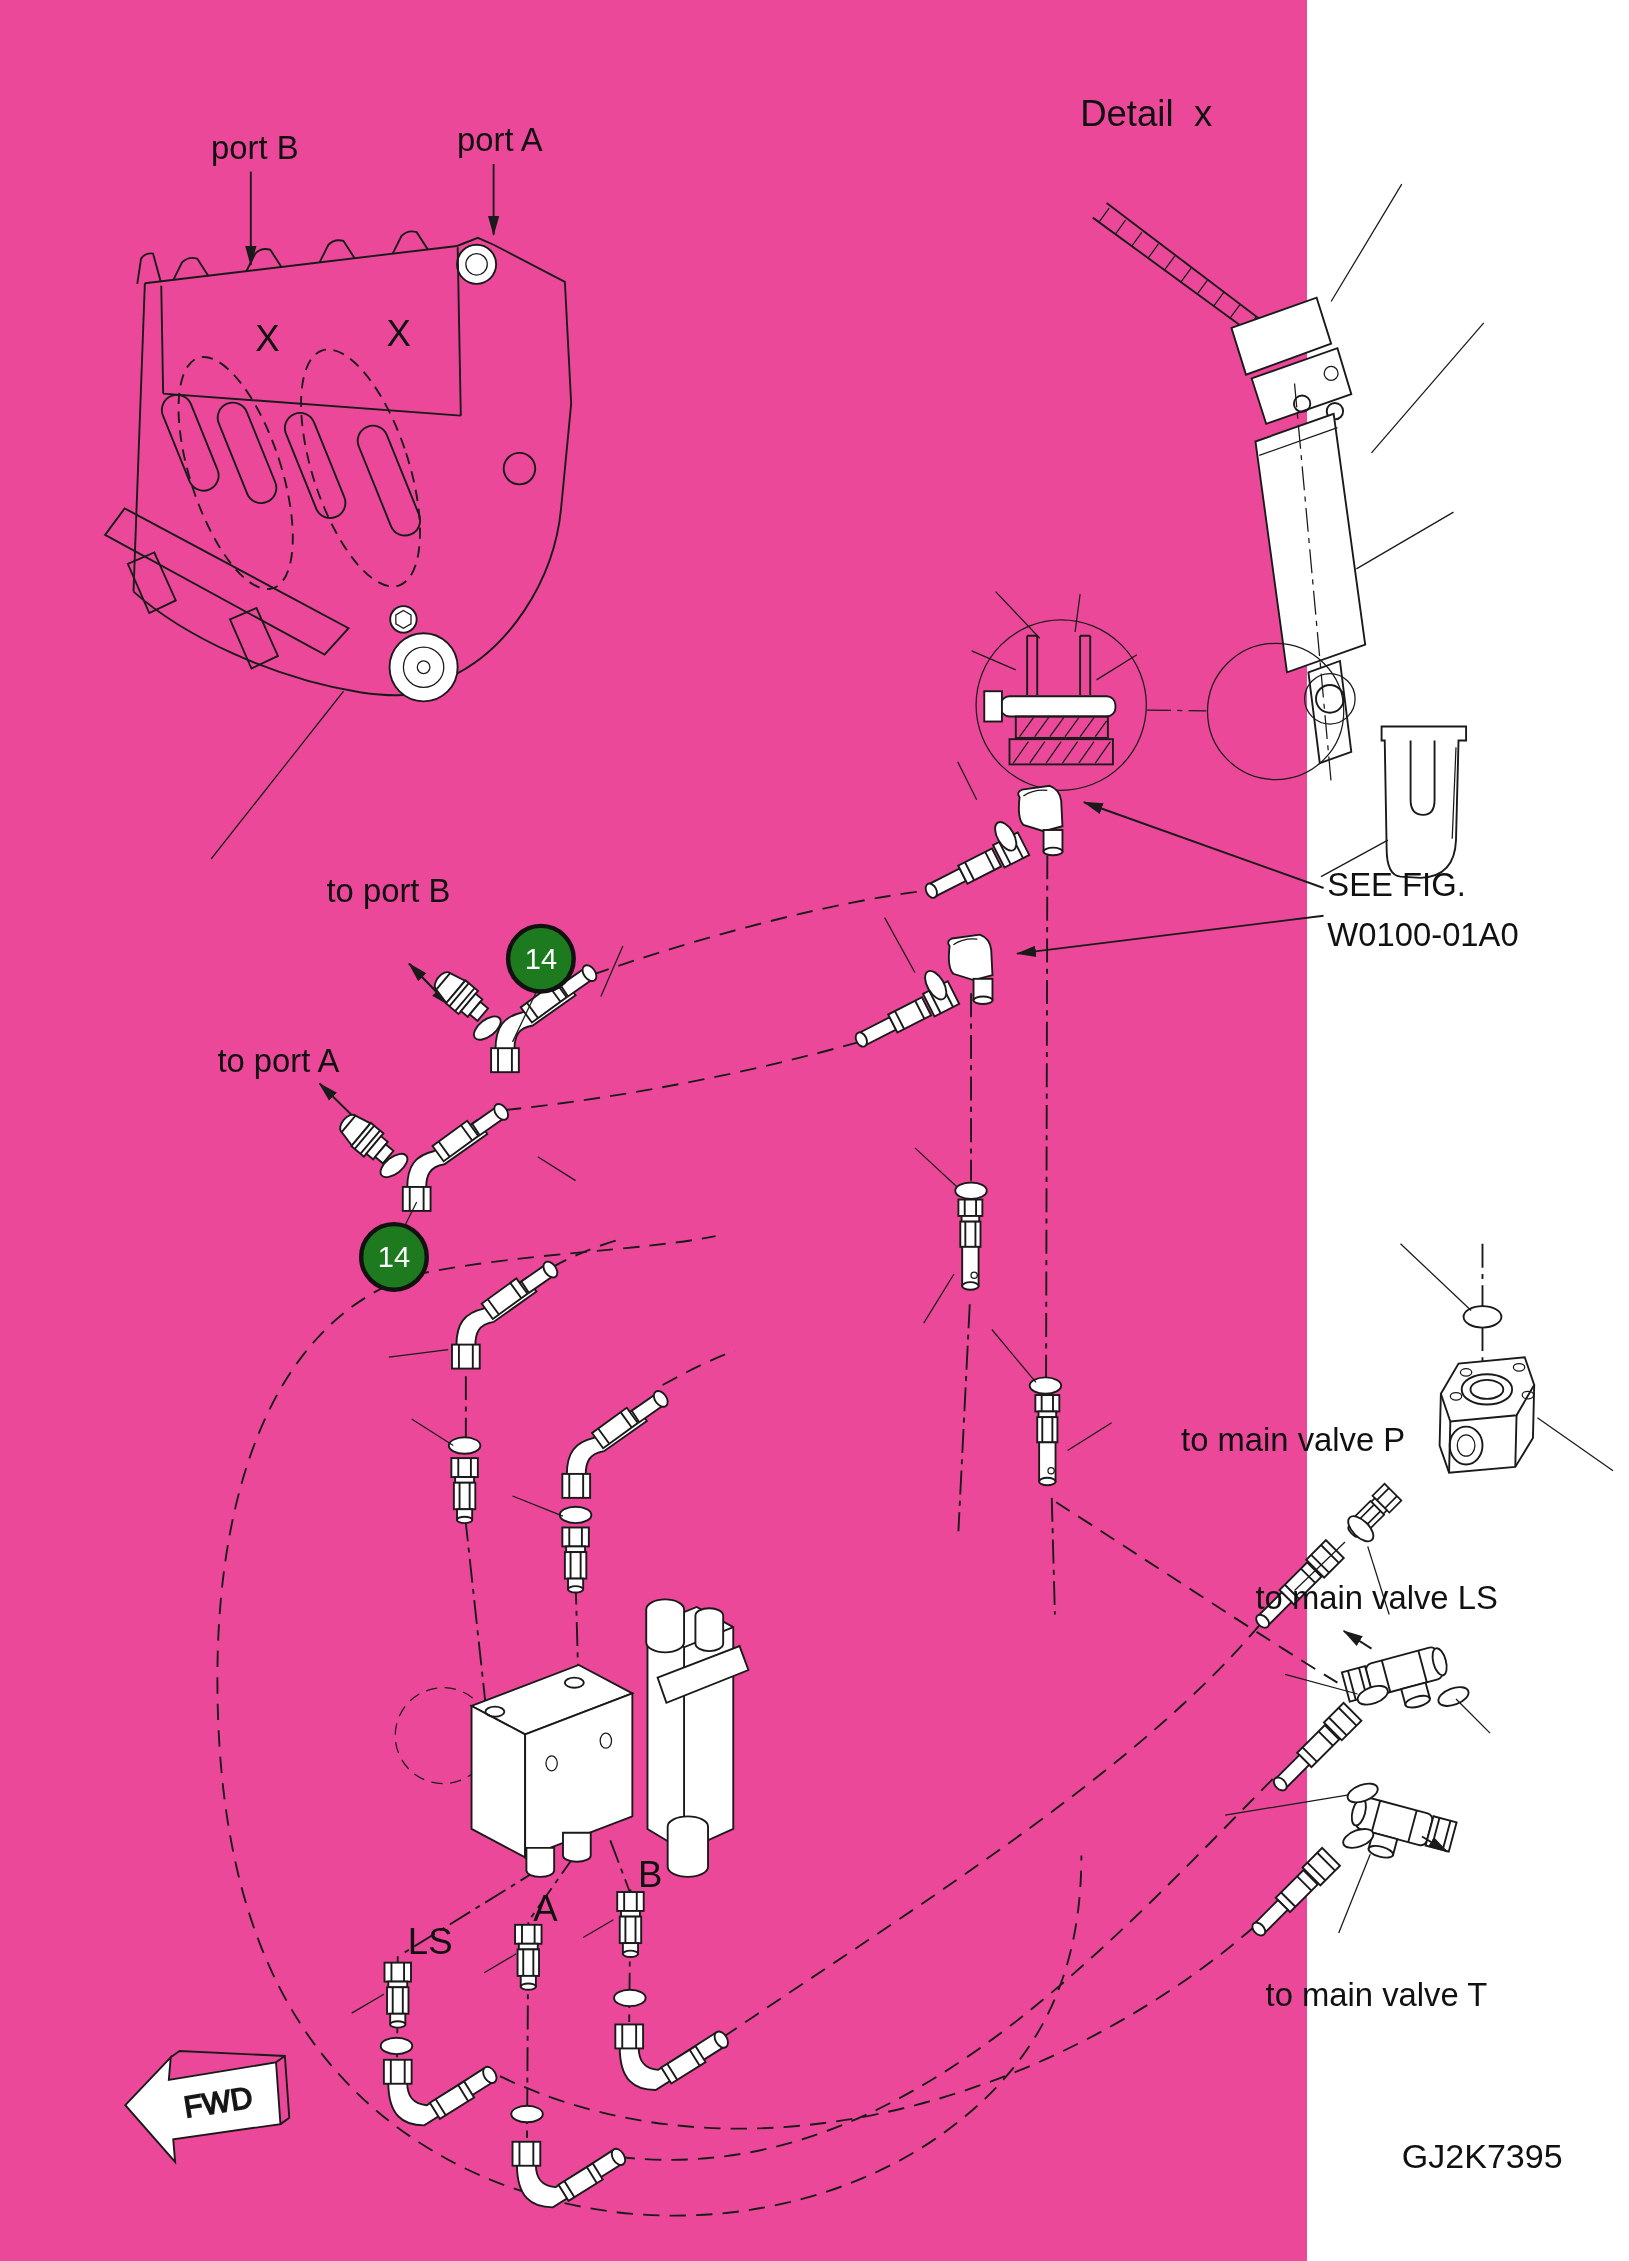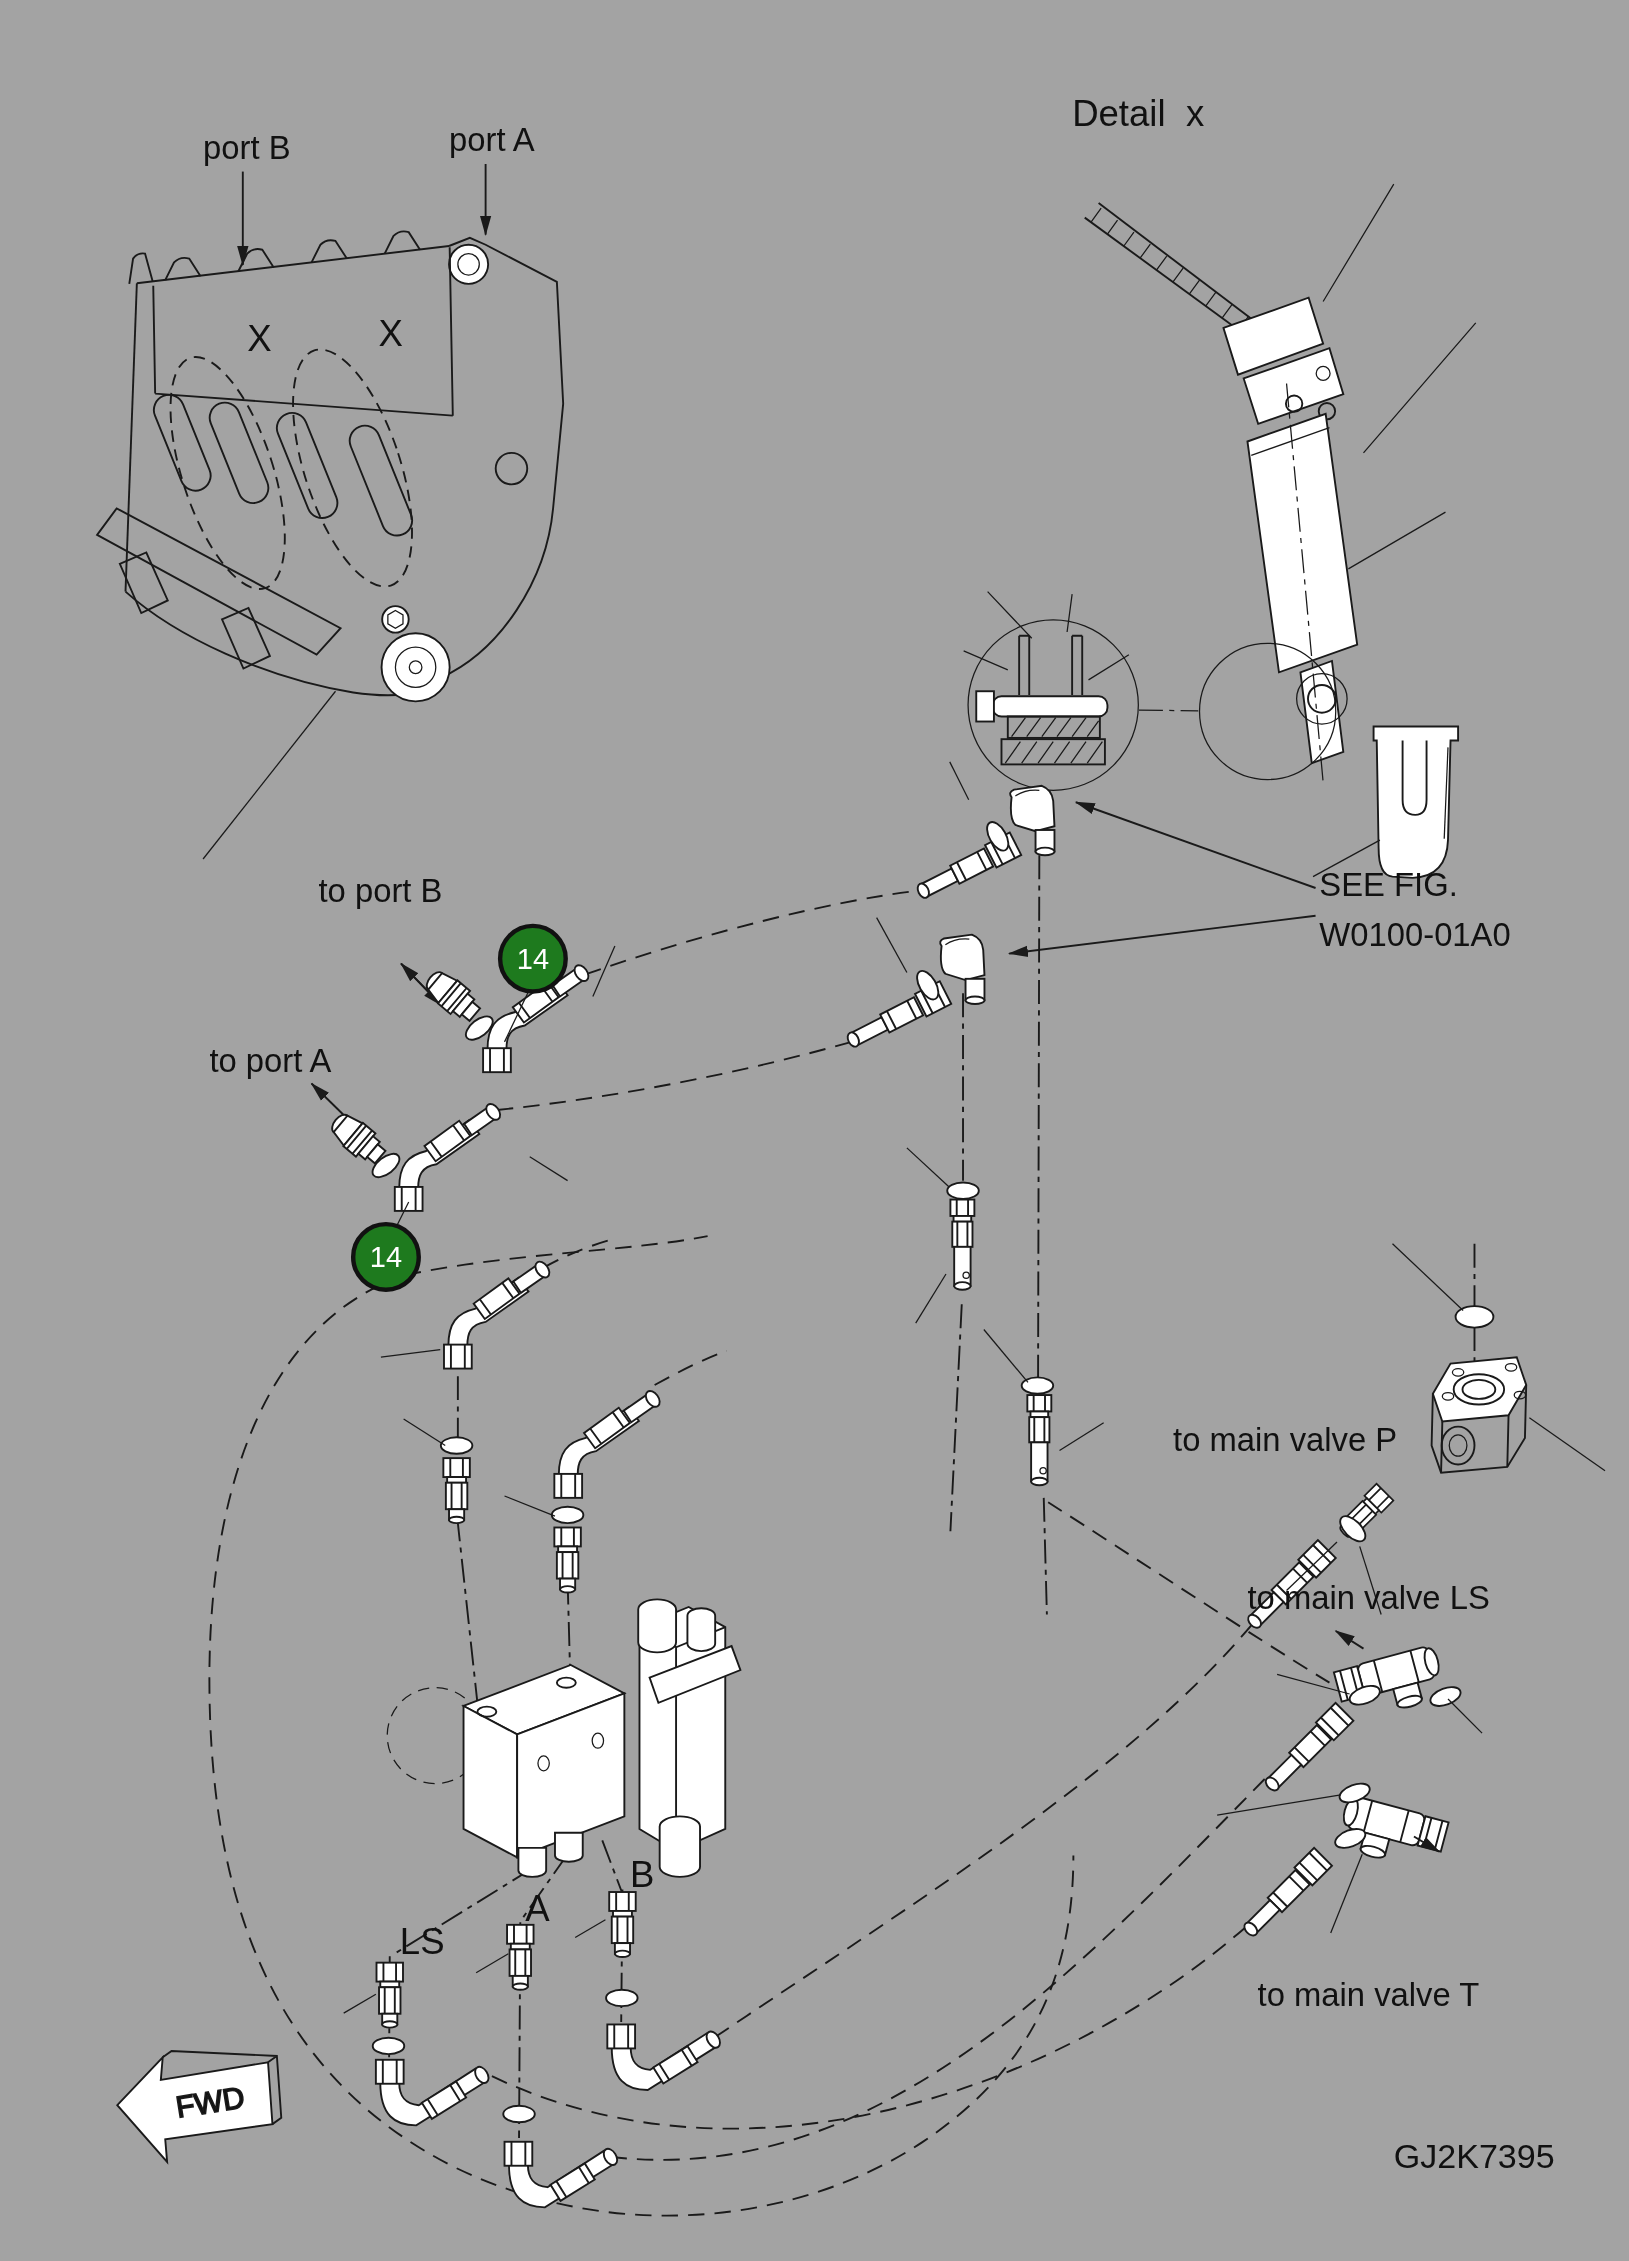--- a/index.html
+++ b/index.html
@@ -1,16 +1,16 @@
 <!DOCTYPE html>
 <html style="font-size:10px"><head>
 <meta charset="utf-8">
 <style>
   html,body{margin:0;padding:0;background:#ffffff;}
-  .page{width:1629px;height:2261px;position:relative;background:#a3a3a3;}
+  .page{width:1299px;height:2261px;position:relative;background:#ec4899;padding-left:8px;}
   svg{display:block;}
   text{font-family:"Liberation Sans","DejaVu Sans",sans-serif;fill:#111;}
   .ln{stroke:#1a1a1a;stroke-width:3;fill:none;}
   .lnf{stroke:#1a1a1a;stroke-width:3;fill:#ffffff;}
   .thin{stroke:#1a1a1a;stroke-width:2;fill:none;}
   .dash{stroke-dasharray:26 16;}
   .cdash{stroke-dasharray:38 10 8 10;}
   .edash{stroke-dasharray:18 12;}
   .lbl{font-size:52px;}
   .lbl-lg{font-size:58px;}

